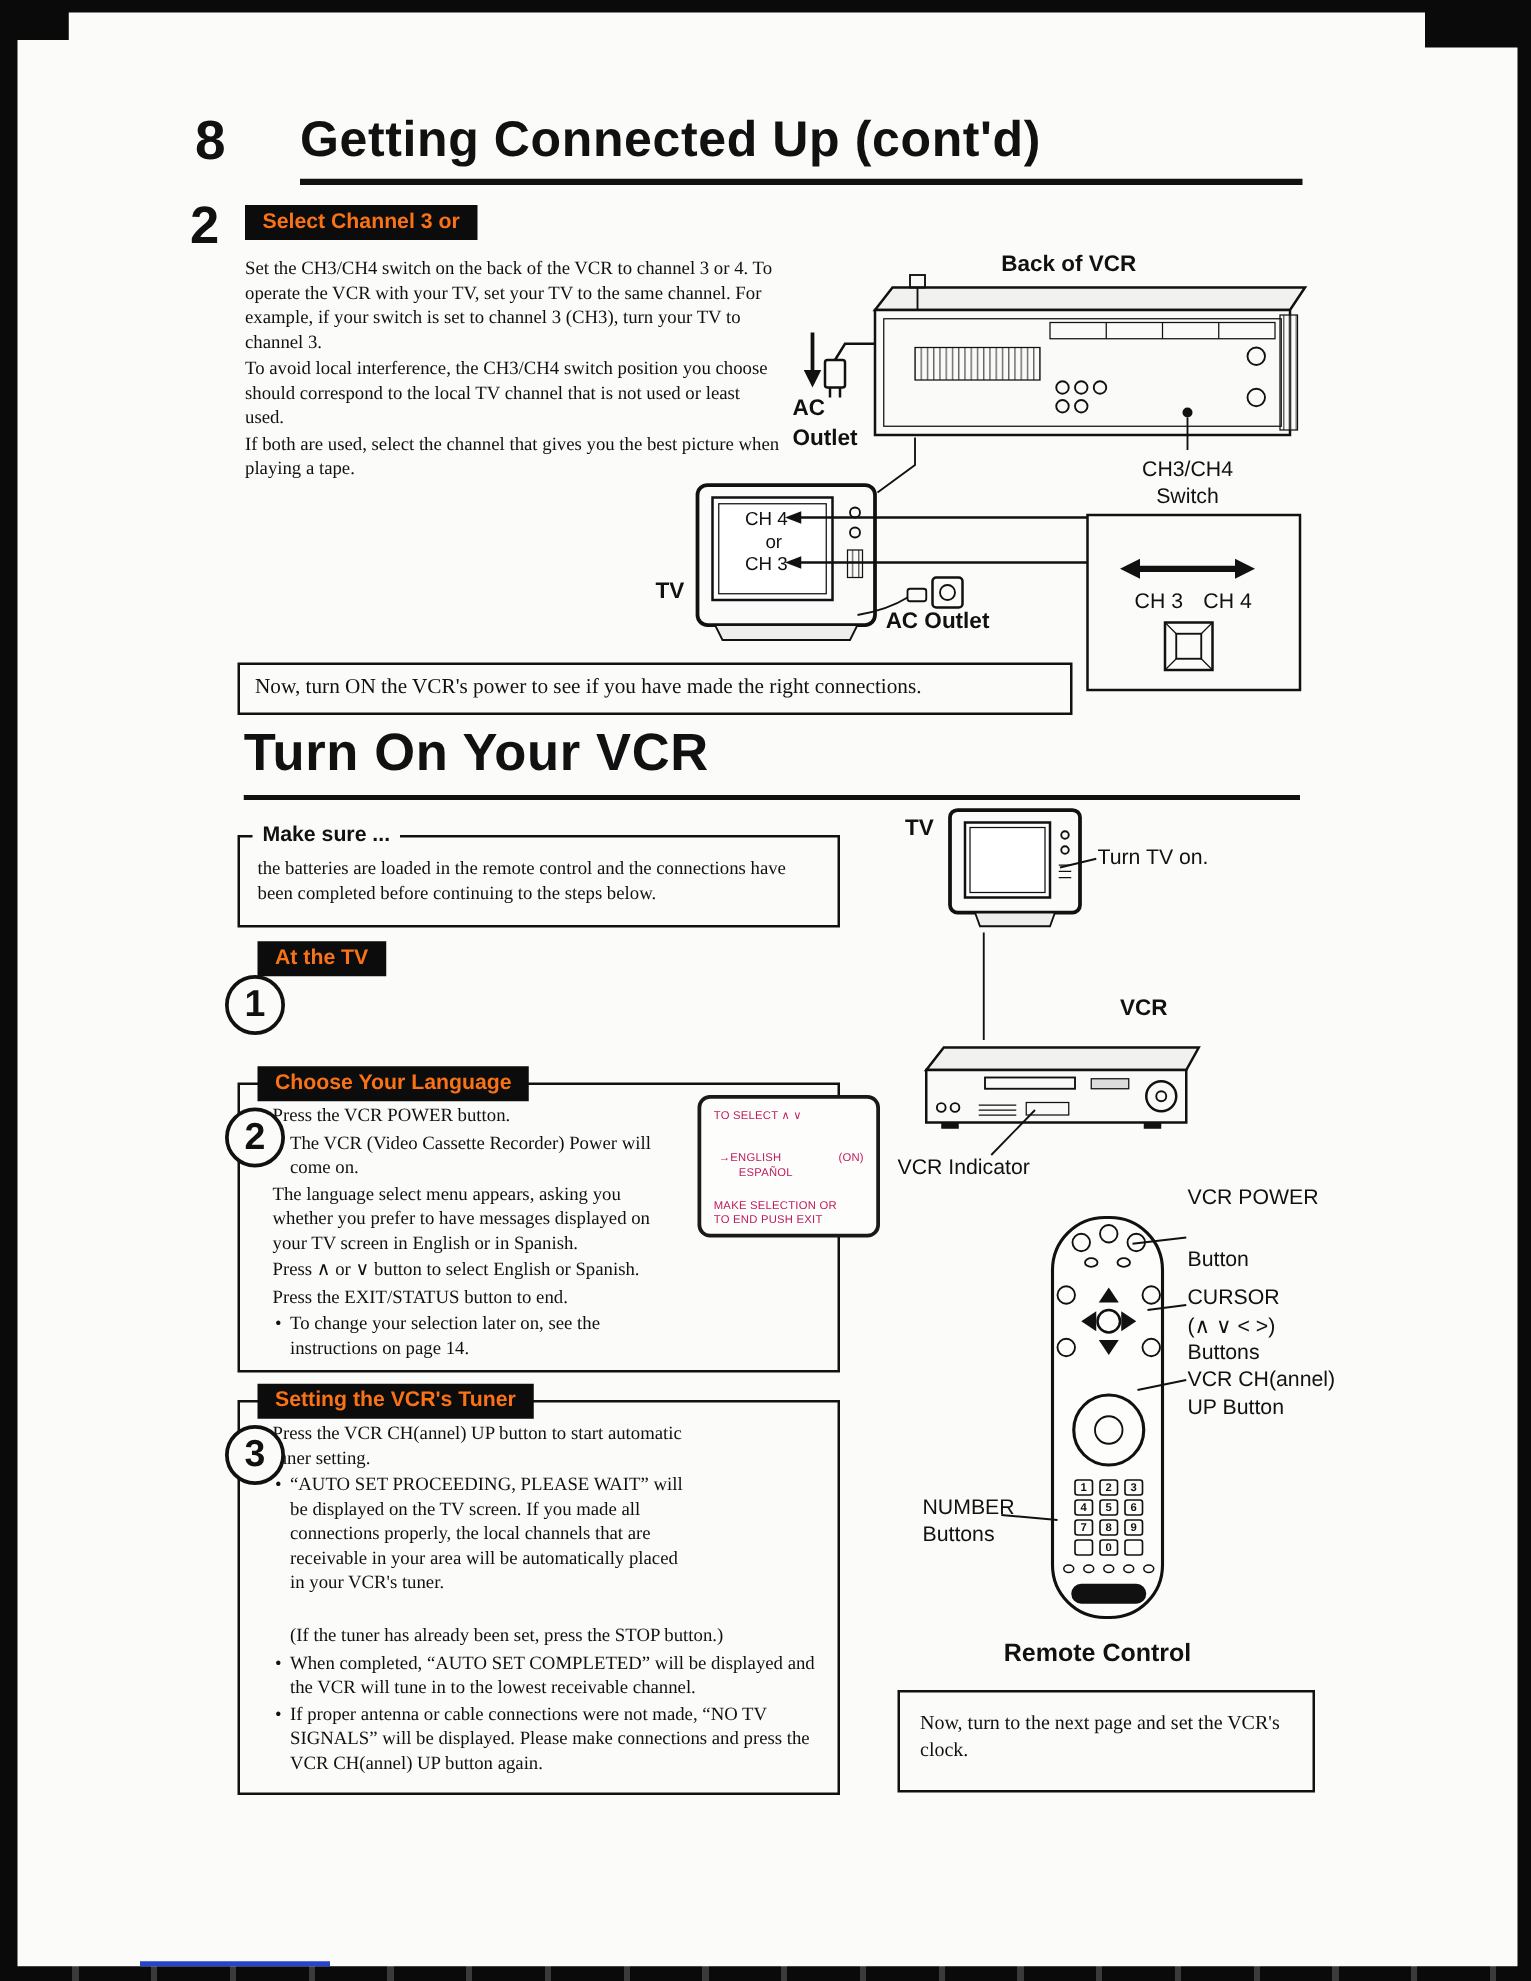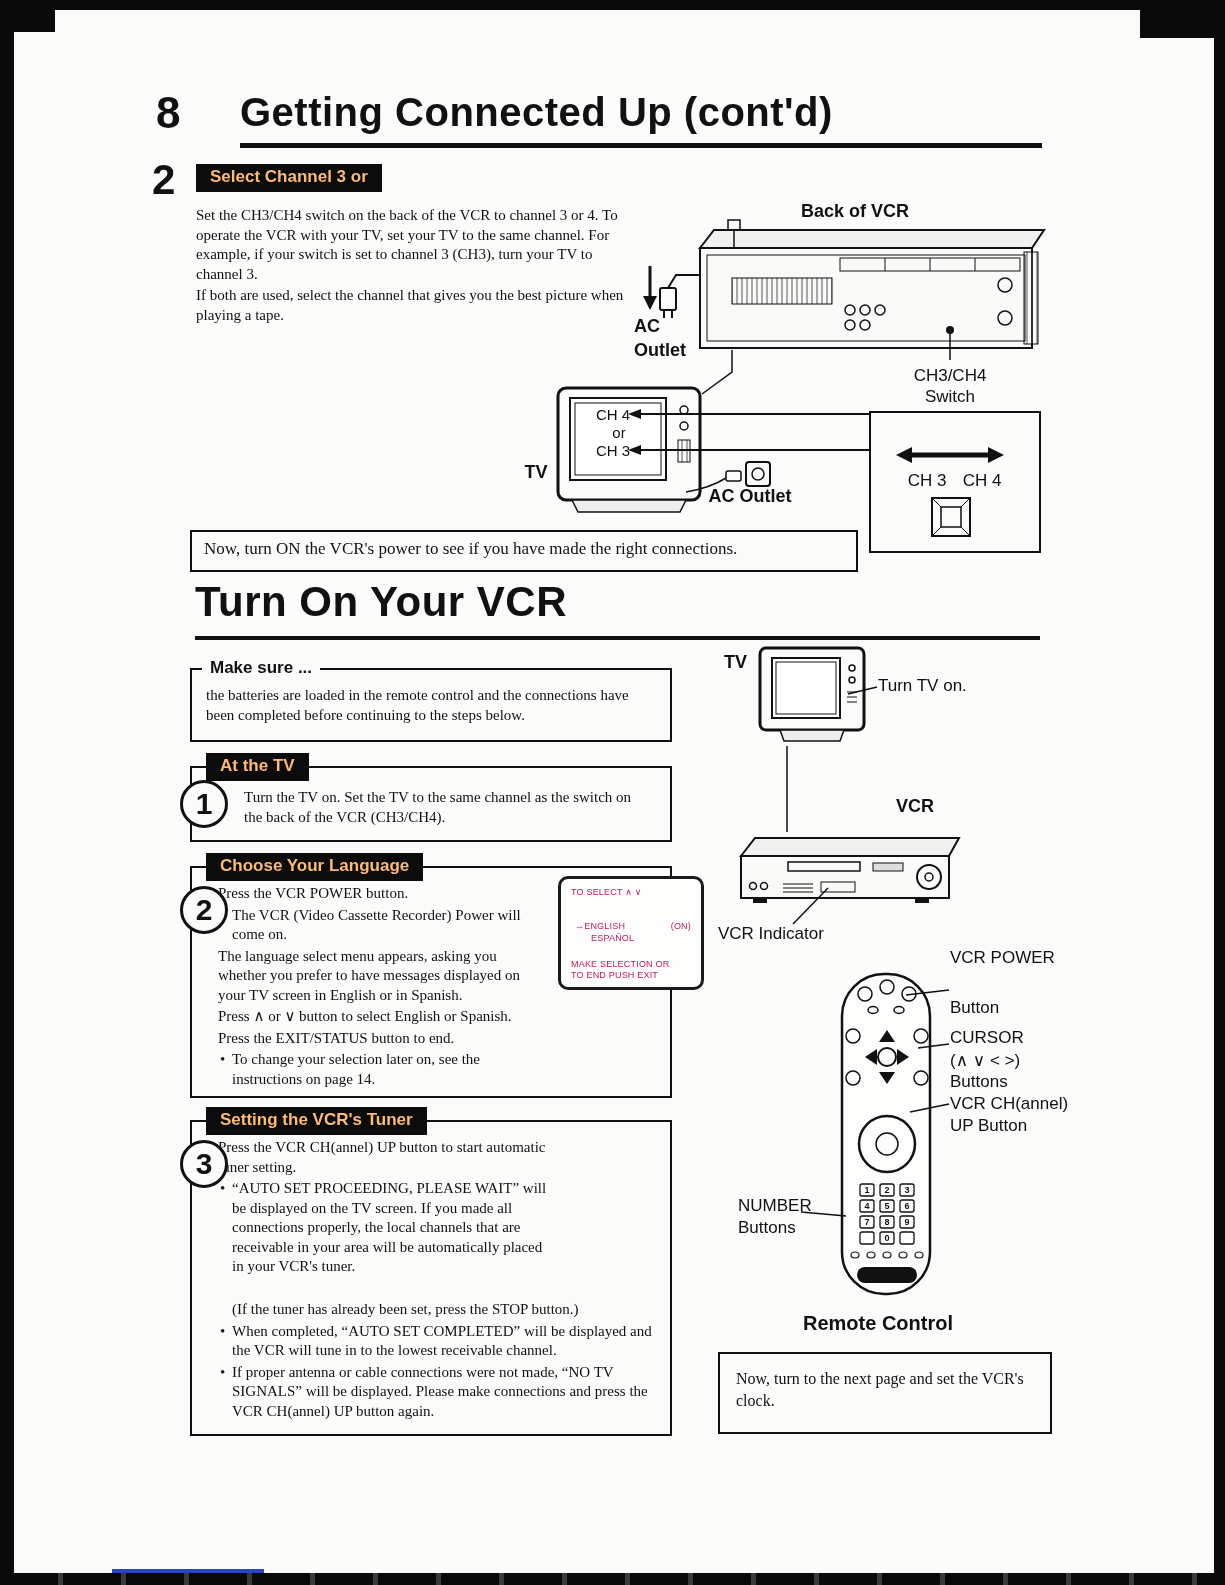--- a/index.html
+++ b/index.html
@@ -2,21 +2,21 @@
 <html><head>
 <meta charset="utf-8">
 <style>
   html,body{margin:0;padding:0;background:#2b2b2b;}
   .page{position:relative;width:1225px;height:1585px;background:#fbfbf9;overflow:hidden;
         font-family:"Liberation Serif",serif;color:#111;}
   .abs{position:absolute;}
   .sans{font-family:"Liberation Sans",sans-serif;}
   .b{font-weight:bold;}
   .h1{font-size:42px;font-weight:bold;font-family:"Liberation Sans",sans-serif;letter-spacing:.5px;}
-  .black-tab{position:absolute;background:#0c0c0c;color:#fdba74;font-family:"Liberation Sans",sans-serif;
+  .black-tab{position:absolute;background:#0c0c0c;color:#f97316;font-family:"Liberation Sans",sans-serif;
              font-weight:bold;font-size:17px;padding:3px 14px 5px;white-space:nowrap;z-index:4;}
   .box{position:absolute;border:2px solid #111;background:#fbfbf9;}
   .step-circle{position:absolute;width:42px;height:42px;border:3px solid #111;border-radius:50%;
                background:#fbfbf9;display:flex;align-items:center;justify-content:center;
                font:bold 30px "Liberation Sans",sans-serif;z-index:5;}
   .body-text{font-size:15px;line-height:1.3;}
   .body-text p{margin:0 0 2px 0;}
   .bullet{position:relative;padding-left:14px;}
   .bullet::before{content:"\2022";position:absolute;left:2px;top:0;}
   .screen{position:absolute;border:3px solid #1a1a1a;border-radius:10px;background:#fdfdfc;
@@ -36,20 +36,21 @@
 <div class="page">
 
   <div class="abs h1" style="left:156px;top:88px;font-size:44px;">8</div>
   <div class="abs h1" style="left:240px;top:90px;width:802px;font-size:40px;padding-bottom:8px;border-bottom:5px solid #111;">Getting Connected Up (cont'd)</div>
 
   <div class="abs h1" style="left:152px;top:156px;">2</div>
   <div class="black-tab" style="left:196px;top:164px;">Select Channel 3 or</div>
 
   <div class="abs body-text" style="left:196px;top:206px;width:428px;">
     <p>Set the CH3/CH4 switch on the back of the VCR to channel 3 or 4. To operate the VCR with your TV, set your TV to the same channel. For example, if your switch is set to channel 3 (CH3), turn your TV to channel 3.</p>
+    <p>To avoid local interference, the CH3/CH4 switch position you choose should correspond to the local TV channel that is not used or least used.</p>
     <p>If both are used, select the channel that gives you the best picture when playing a tape.</p>
   </div>
 
   <svg class="abs" style="left:500px;top:190px;" width="550" height="378" viewBox="0 0 550 378">
     <defs>
       <pattern id="hatch" width="5" height="10" patternUnits="userSpaceOnUse">
         <path d="M2,0 V10" stroke="#555" stroke-width="1"></path>
       </pattern>
     </defs>
 
@@ -151,23 +152,20 @@
 
   <div class="box" style="left:190px;top:530px;width:640px;height:24px;padding:7px 12px;font-size:17px;">Now, turn ON the VCR's power to see if you have made the right connections.</div>
 
   <div class="abs h1" style="left:195px;top:578px;width:845px;font-size:42px;padding-bottom:10px;border-bottom:4px solid #111;">Turn On Your VCR</div>
 
   <div class="box" style="left:190px;top:668px;width:478px;height:70px;">
     <div class="abs sans b" style="left:10px;top:-12px;background:#fbfbf9;padding:0 8px;font-size:17px;text-align:right;">Make sure ...</div>
     <div class="abs body-text" style="left:14px;top:16px;width:448px;">the batteries are loaded in the remote control and the connections have been completed before continuing to the steps below.</div>
   </div>
 
-  <div class="box" style="left:190px;top:766px;width:478px;height:72px;">
-    <div class="abs body-text" style="left:52px;top:20px;width:408px;">Turn the TV on. Set the TV to the same channel as the switch on the back of the VCR (CH3/CH4).</div>
-  </div>
   <div class="black-tab" style="left:206px;top:753px;">At the TV</div>
   <div class="step-circle" style="left:180px;top:780px;">1</div>
 
   <div class="box" style="left:190px;top:866px;width:478px;height:228px;">
     <div class="abs body-text" style="left:26px;top:16px;width:328px;">
       <p>Press the VCR POWER button.</p>
       <p class="bullet">The VCR (Video Cassette Recorder) Power will come on.</p>
       <p>The language select menu appears, asking you whether you prefer to have messages displayed on your TV screen in English or in Spanish.</p>
       <p>Press ∧ or ∨ button to select English or Spanish.</p>
       <p>Press the EXIT/STATUS button to end.</p>

